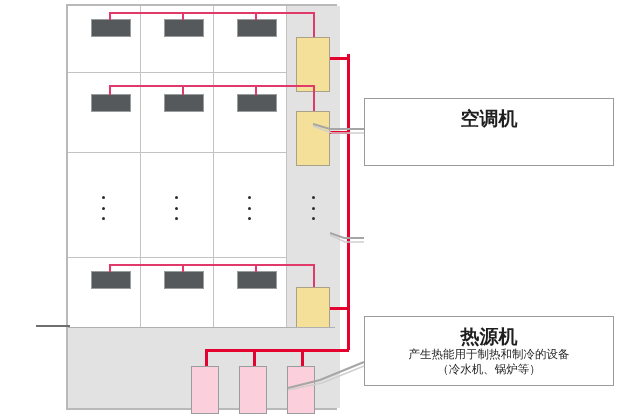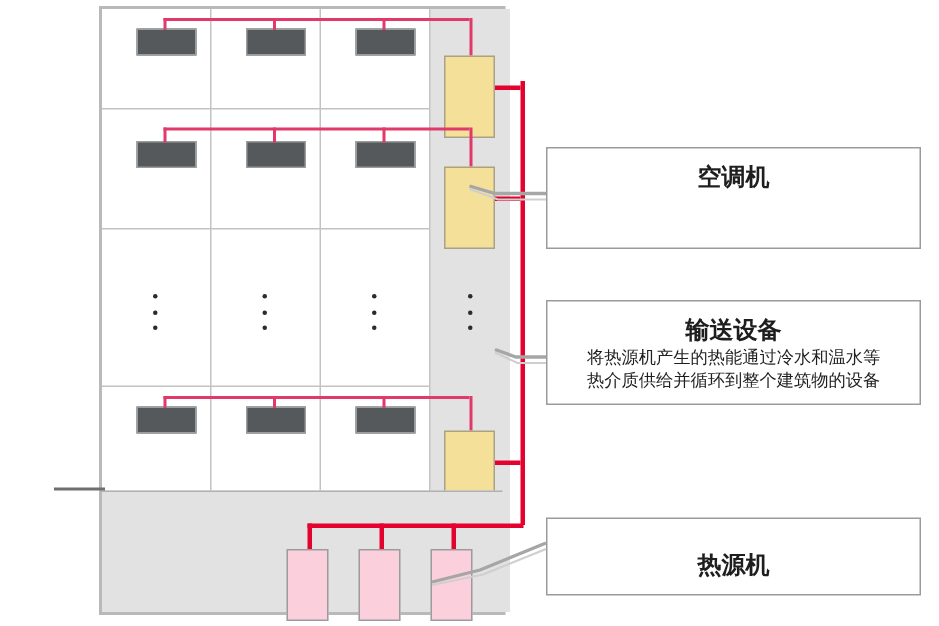--- a/index.html
+++ b/index.html
@@ -92,21 +92,21 @@
   .callout{
     position:absolute;
     box-sizing:border-box;
     border:1.5px solid #9b9b9b;
     background:#ffffff;
     text-align:center;
     color:#1e1e1e;
   }
   .callout .c-title{
     font-weight:bold;
-    font-size:16px;
+    font-size:19px;
     line-height:18px;
     margin-bottom:2px;
   }
   .callout .c-body{
     font-size:11.5px;
     line-height:15px;
     white-space:pre-line;
   }
   .leader{position:absolute;}
 </style>
@@ -206,23 +206,20 @@
     <path d="M364 242 L345 242 L330 235" fill="none" stroke="#cfcfcf" stroke-width="1.4"></path>
 
     <path d="M364 362 L320 380 L288 388" fill="none" stroke="#a6a6a6" stroke-width="2.2"></path>
     <path d="M364 366 L322 383 L288 390" fill="none" stroke="#cfcfcf" stroke-width="1.4"></path>
   </svg>
 
   <div class="callout" style="left:364px;top:98px;width:250px;height:68px;padding-top:10px;">
     <div class="c-title">空调机</div>
   </div>
 
-  <div class="callout" style="left:364px;top:200px;width:250px;height:70px;padding-top:10px;">
-    <div class="c-title">输送设备</div>
-    <div class="c-body">将热源机产生的热能通过冷水和温水等
-热介质供给并循环到整个建筑物的设备</div>
+
+  <div class="callout" style="left:364px;top:316px;width:250px;height:70px;padding-top:10px;">
+    <div class="c-title">热源机</div>
+    <div class="c-body">产生热能用于制热和制冷的设备
+（冷水机、锅炉等）</div>
   </div>
 
-  <div class="callout" style="left:364px;top:345px;width:250px;height:52px;padding-top:22px;">
-    <div class="c-title">热源机</div>
-  </div>
-
 </div>
 
 </body></html>

